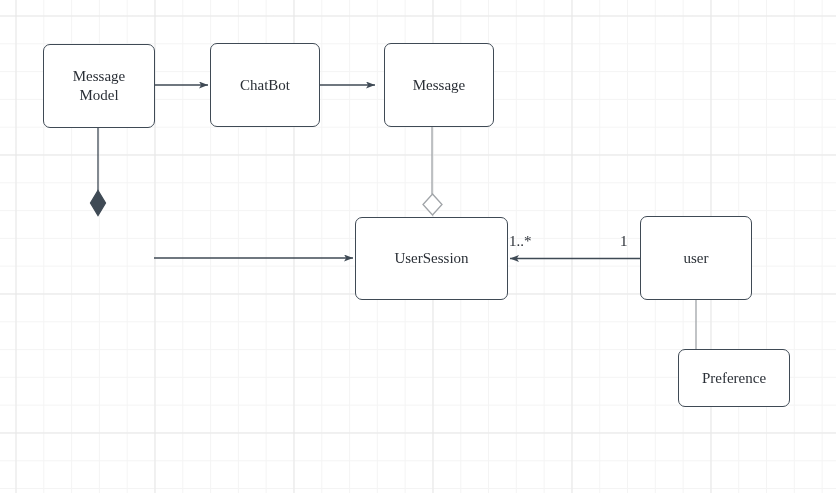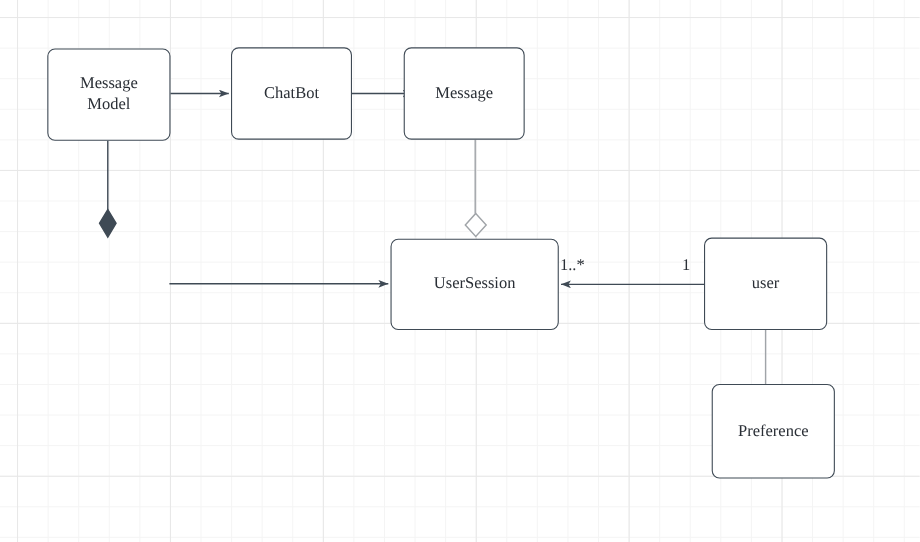--- a/index.html
+++ b/index.html
@@ -77,34 +77,34 @@
   </svg>
 
   <div class="node narrow-label" style="left:43px;top:44px;width:112px;height:84px">
     <span class="lbl">Message Model</span>
   </div>
 
   <div class="node" style="left:210px;top:43px;width:110px;height:84px">
     <span class="lbl">ChatBot</span>
   </div>
 
-  <div class="node" style="left:367px;top:43px;width:110px;height:84px">
+  <div class="node" style="left:384px;top:43px;width:110px;height:84px">
     <span class="lbl">Message</span>
   </div>
 
 
   <div class="node" style="left:640px;top:216px;width:112px;height:84px">
     <span class="lbl">user</span>
   </div>
 
   <div class="node" style="left:355px;top:217px;width:153px;height:83px">
     <span class="lbl">UserSession</span>
   </div>
 
-  <div class="node" style="left:647px;top:349px;width:112px;height:86px">
+  <div class="node" style="left:678px;top:349px;width:112px;height:58px">
     <span class="lbl">Preference</span>
   </div>
 
   <span class="edge-label" style="left:509px;top:233px">1..*</span>
 
   <span class="edge-label" style="left:620px;top:233px">1</span>
 
 </div>
 
 </body></html>

